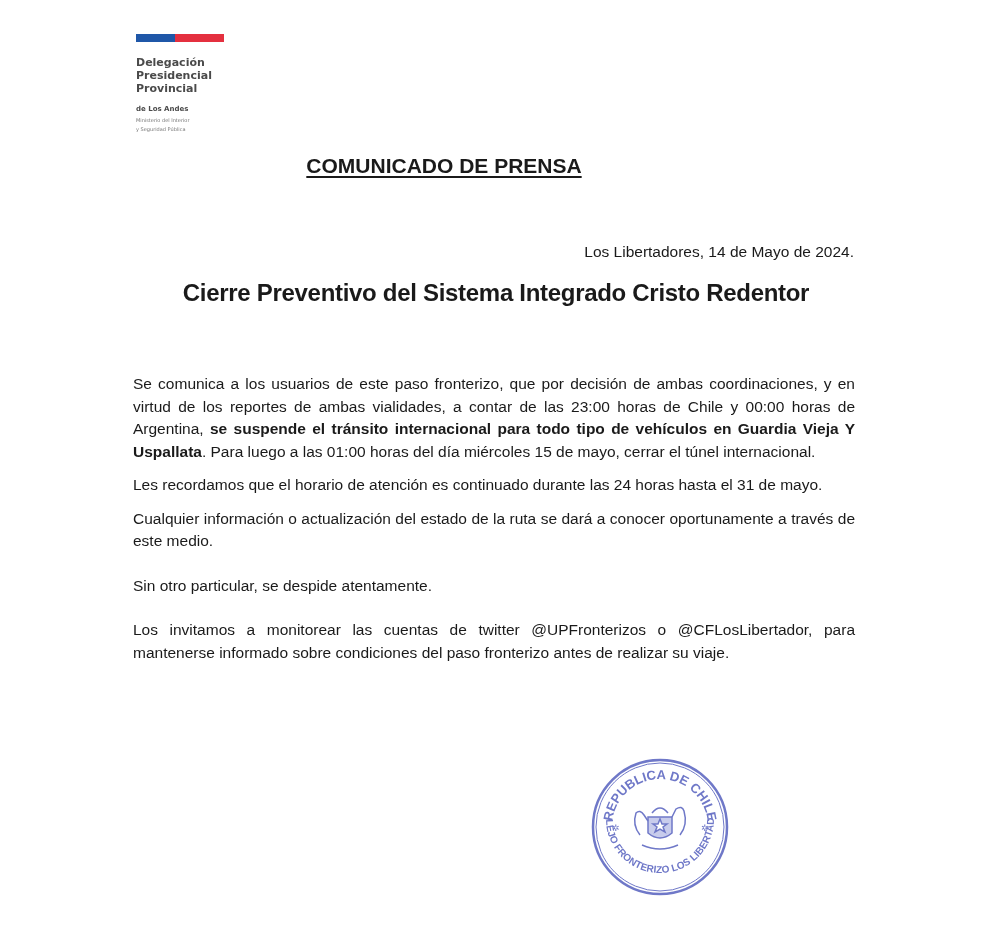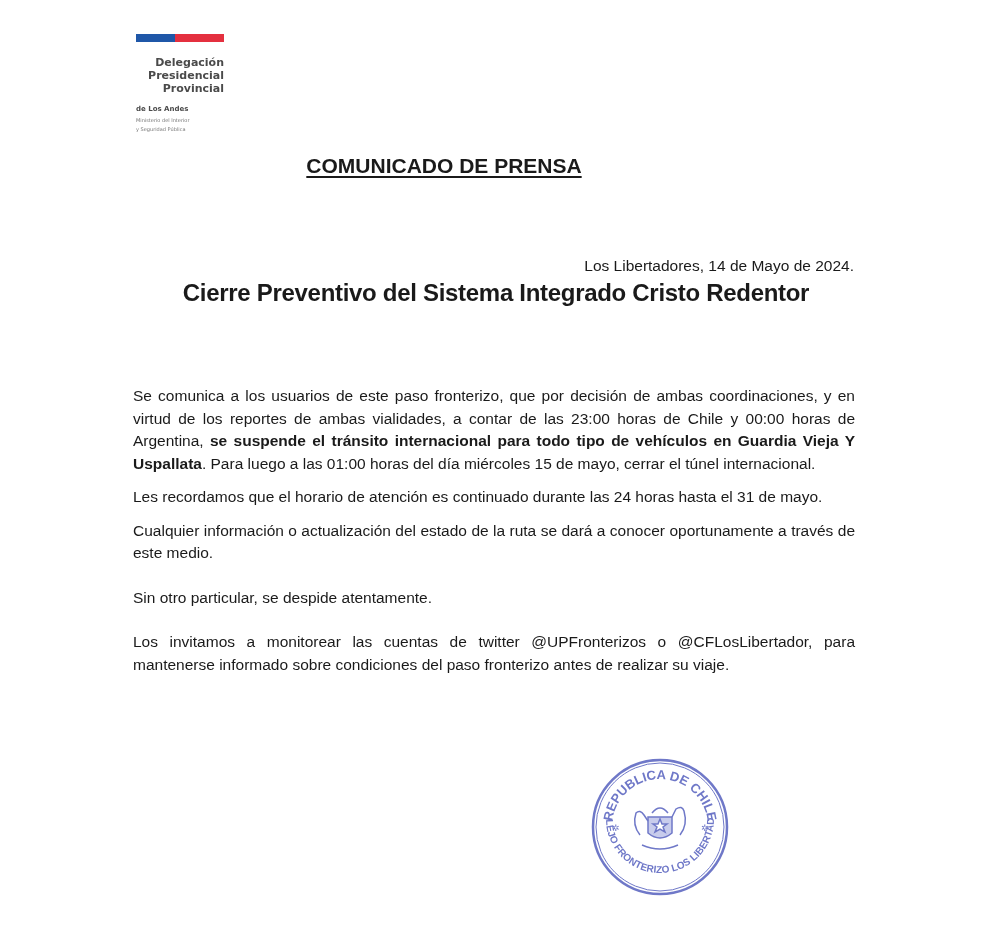--- a/index.html
+++ b/index.html
@@ -3,30 +3,30 @@
 <meta charset="utf-8">
 <style>
   html, body { margin:0; padding:0; background:#ffffff; }
   body { width:992px; height:941px; position:relative; overflow:hidden;
          font-family:"Liberation Sans", sans-serif; color:#1a1a1a; }
   .logo { position:absolute; left:136px; top:34px; }
   .logo-bar { display:flex; width:88px; height:8px; }
   .logo-bar .blue { width:39px; background:#1f57a8; }
   .logo-bar .red { width:49px; background:#e4303f; }
   .logo-text { margin-top:14px; color:#4a4a4a; font-family:"DejaVu Sans", sans-serif; font-weight:bold; }
-  .logo-line { font-size:11px; line-height:13px;text-align:right; }
+  .logo-line { font-size:11px; line-height:13px; }
   .logo-sub { font-size:7px; line-height:9px; font-weight:bold; margin-top:10px; }
   .logo-min { font-size:5px; line-height:6px; font-weight:normal; color:#777; margin-top:3px; }
   .press-title { position:absolute; left:0; width:888px; top:154px; text-align:center;
                  font-size:21px; font-weight:bold; }
   .press-title span { text-decoration:underline; text-underline-offset:3px; }
-  .date { position:absolute; right:138px; top:243px; font-size:15.5px;margin-top:14px; }
+  .date { position:absolute; right:138px; top:243px; font-size:15.5px; }
   .headline { position:absolute; left:0; width:992px; top:279px; text-align:center;
               font-size:24px; font-weight:bold; letter-spacing:-0.3px; }
-  .body { position:absolute; left:133px; width:722px; top:385px; font-size:15.5px; line-height:22.5px; }
+  .body { position:absolute; left:133px; width:722px; top:373px; font-size:15.5px; line-height:22.5px; }
   .body p { margin:0 0 11px 0; text-align:justify; }
   .body p.gap { margin-top:22px; }
   .seal { position:absolute; left:590px; top:757px; width:140px; height:140px; }
 </style>
 </head>
 <body>
 
 <div class="logo">
   <div class="logo-bar">
     <div class="blue"></div>

